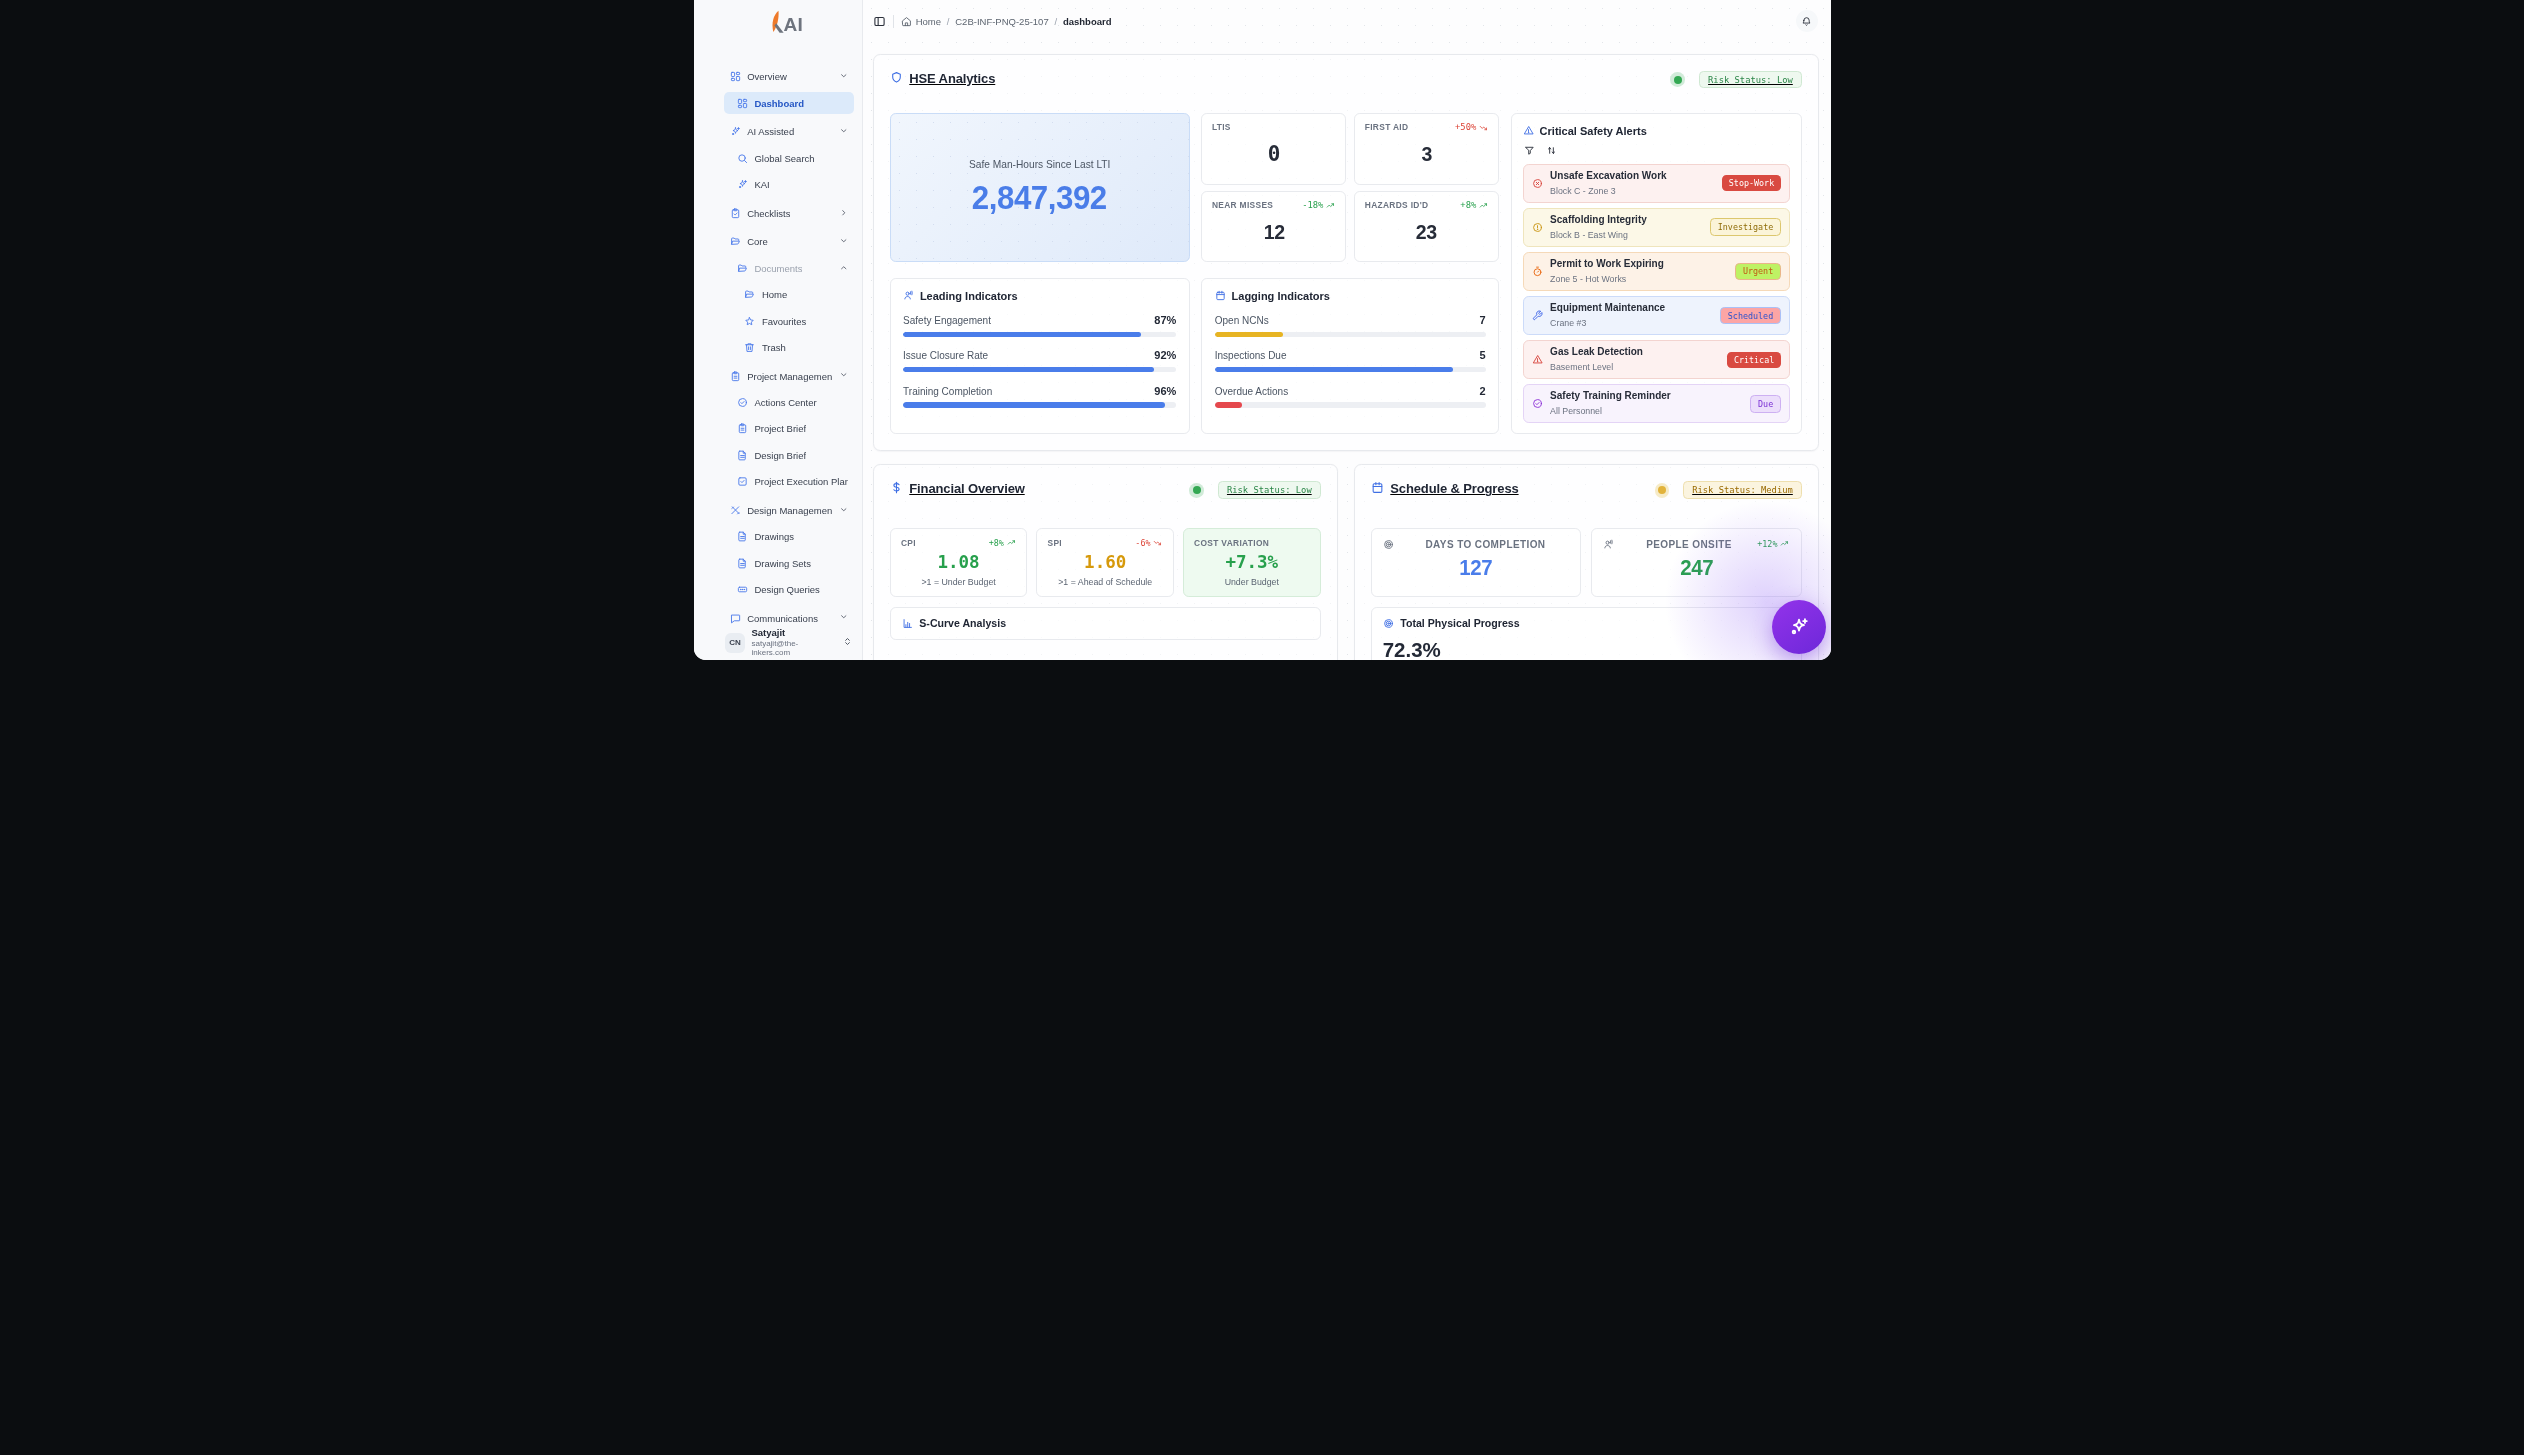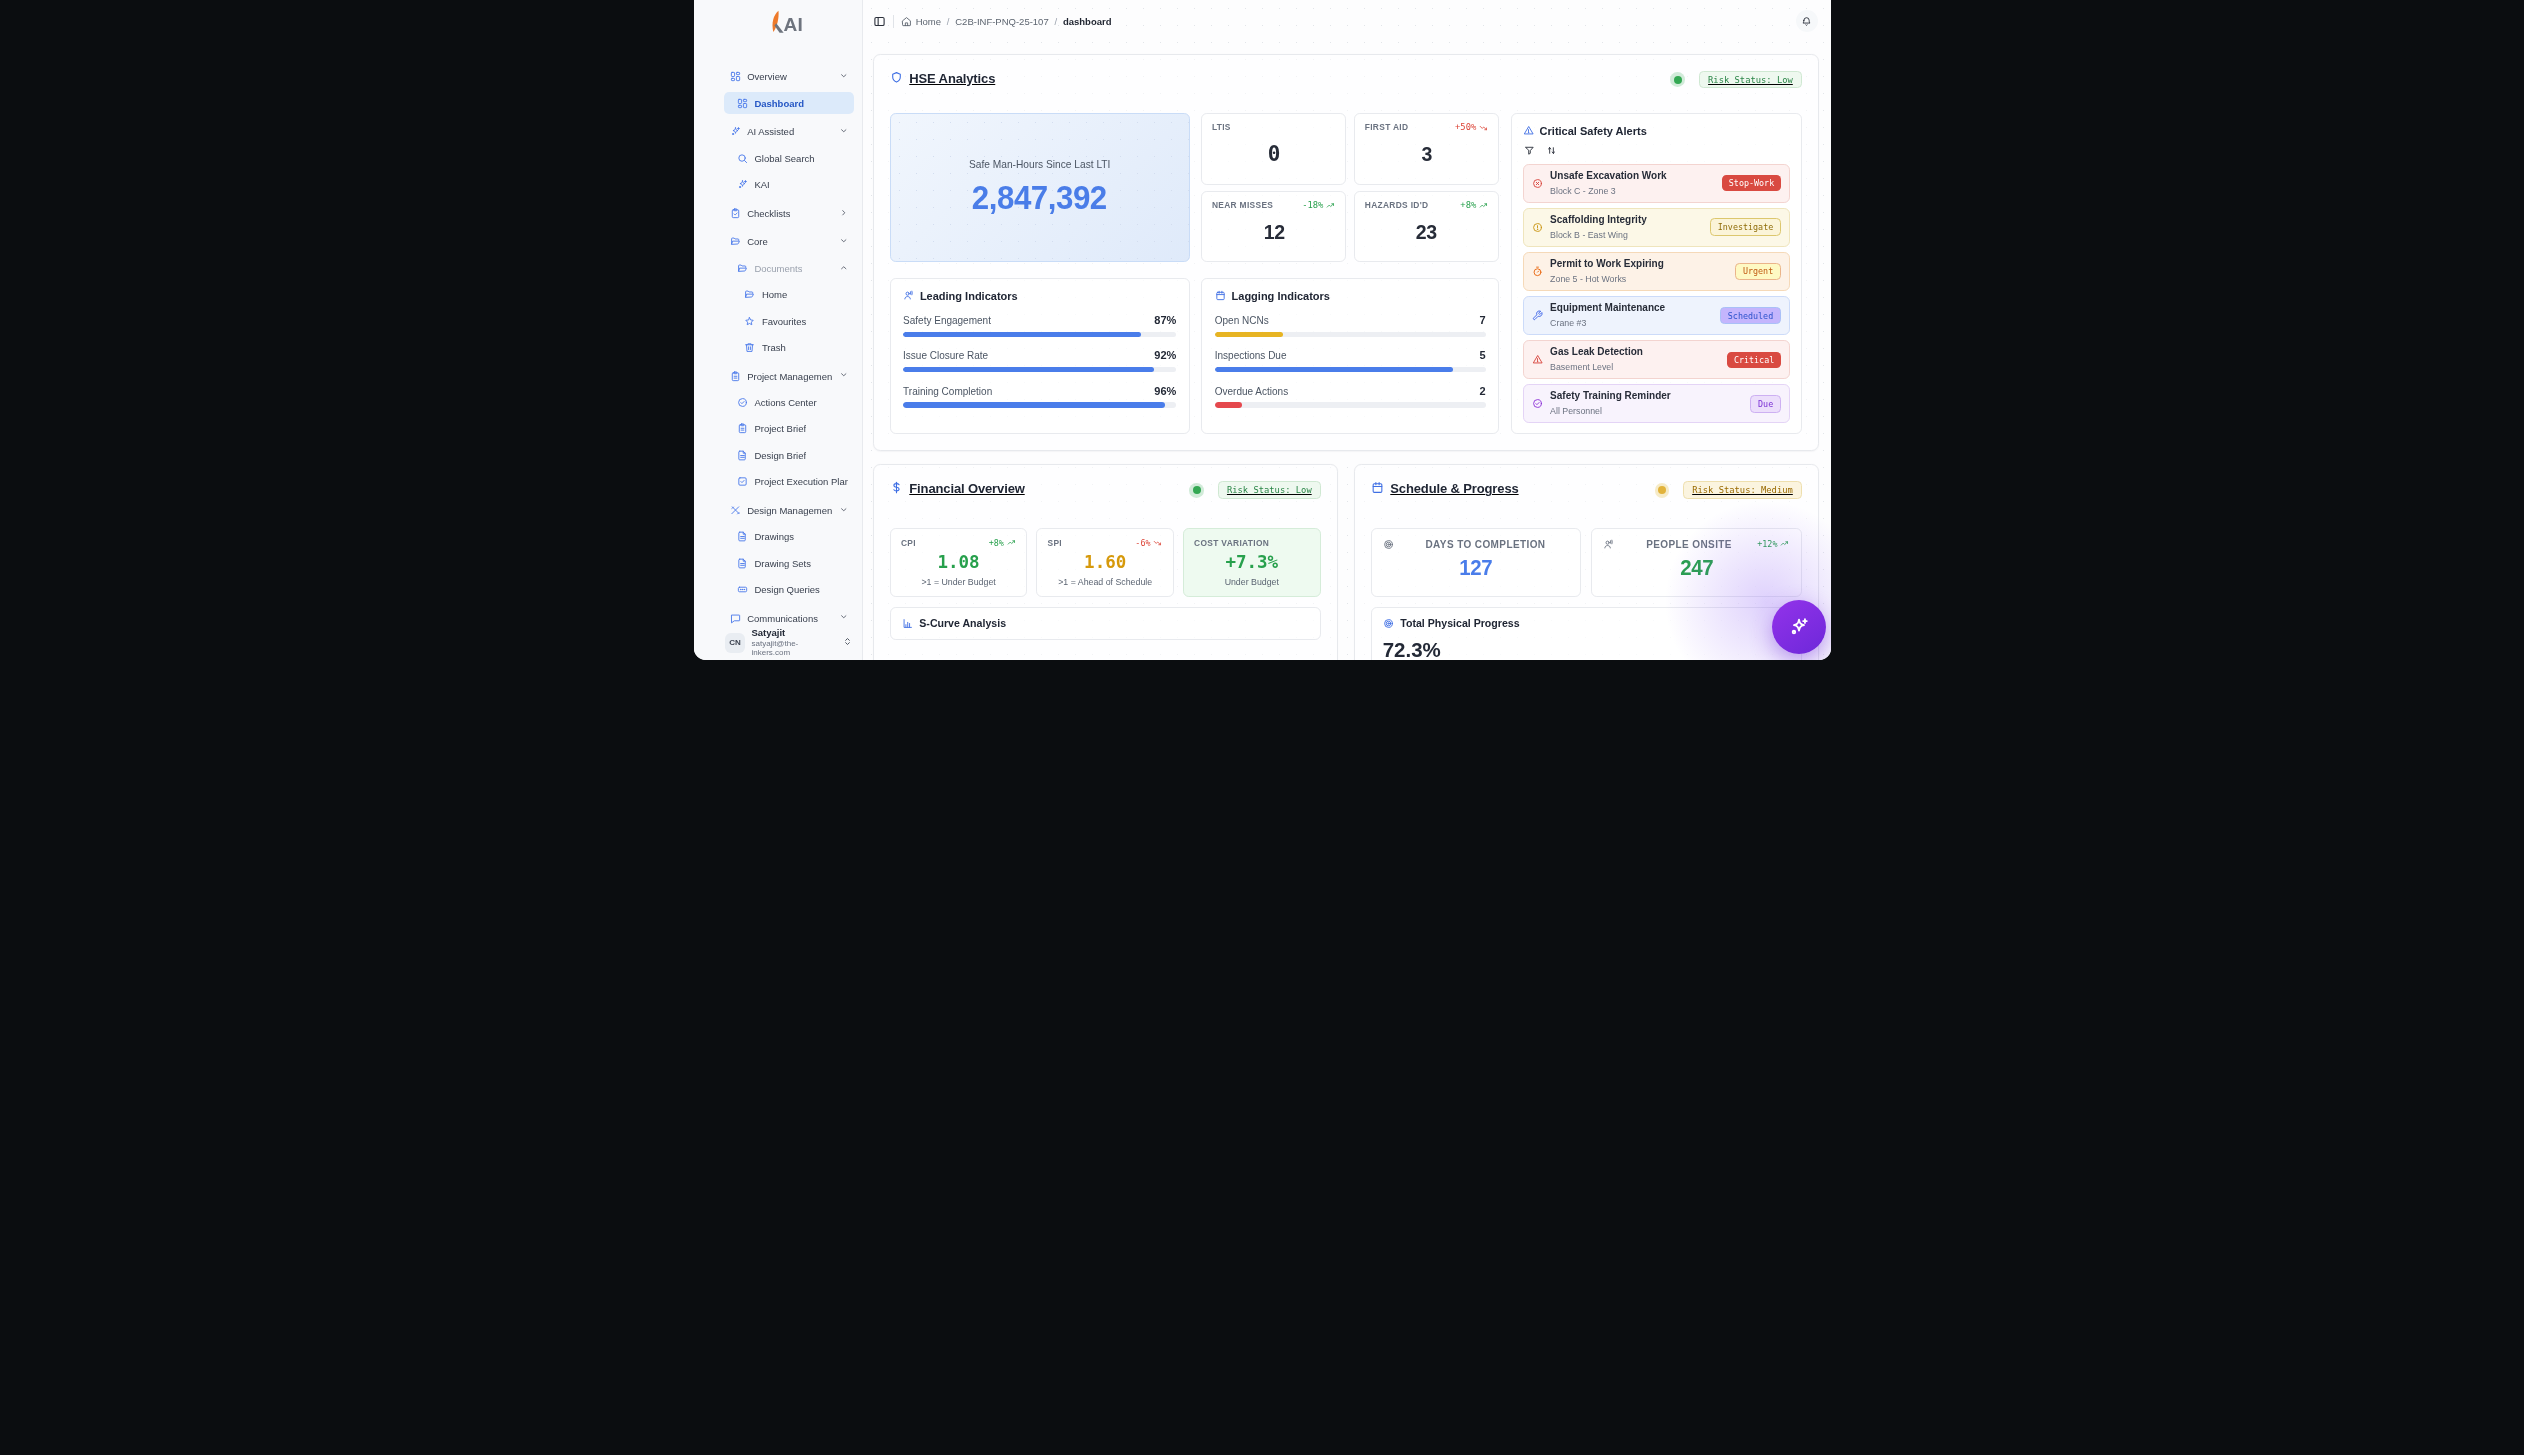--- a/index.html
+++ b/index.html
@@ -102,22 +102,22 @@
   .al-sub { font-size:8.8px; color:#6b7280; line-height:1.25; }
   .al-badge { margin-left:auto; font-family:"DejaVu Sans Mono", monospace; font-size:8.4px;
               padding:2.9px 6.6px; border-radius:4.4px; white-space:nowrap; }
   .a-red   { background:#fdf1f0; border-color:#f3d4d0; } .a-red .aic { color:#d8433b; }
   .a-yel   { background:#fcf8e7; border-color:#efe5bd; } .a-yel .aic { color:#c8930c; }
   .a-org   { background:#fdf2e7; border-color:#f5d9b8; } .a-org .aic { color:#e8630a; }
   .a-blu   { background:#eef3fd; border-color:#ccdbf9; } .a-blu .aic { color:#3b63e8; }
   .a-pur   { background:#f8f3fd; border-color:#e4d4f6; } .a-pur .aic { color:#8b2fd6; }
   .b-solid-red { background:#d94a41; color:#fff; }
   .b-invest { background:#fbf4d8; border:0.7px solid #dcc76e; color:#8f6c08; }
-  .b-urgent { background:#fef9c3; border:0.7px solid #eab48a; color:#c05a12; }
-  .b-sched  { background:#c4b5fd; border:0.7px solid #a9c0f7; color:#2d53cc; }
+  .b-urgent { background:#bef264; border:0.7px solid #eab48a; color:#c05a12; }
+  .b-sched  { background:#fca5a5; border:0.7px solid #a9c0f7; color:#2d53cc; }
   .b-due    { background:#ecdefb; border:0.7px solid #cdb0f2; color:#7a2fd4; }
   .aic { display:flex; }
 
   
   .ind-card { padding:10.2px 12.4px; }
   .ind-head { display:flex; align-items:center; gap:5.8px; font-size:11px; font-weight:700; color:#202634; }
   .ind-head .nic { color:#3f6fe4; display:flex; }
   .ind-row { margin-top:12.4px; }
   .ind-line { display:flex; align-items:baseline; }
   .ind-label { font-size:10px; color:#4b5563; }

